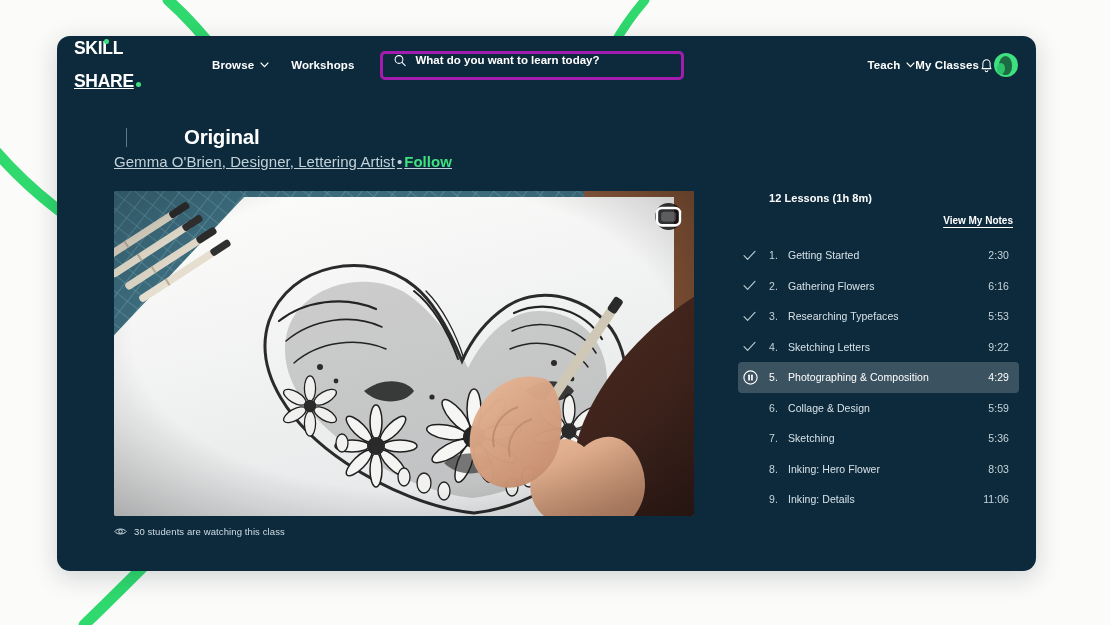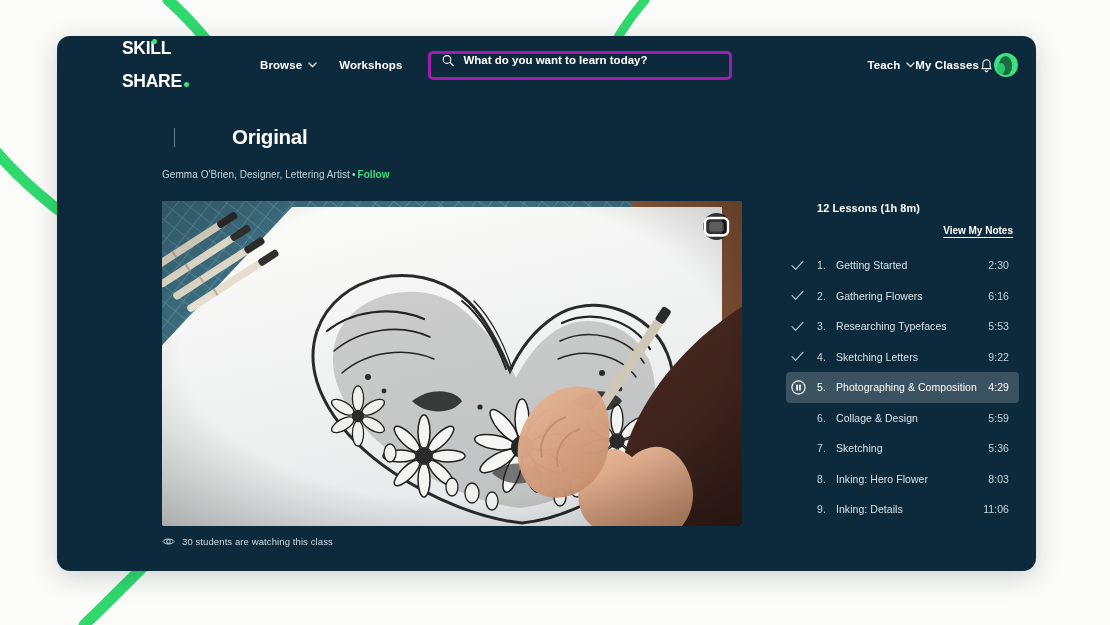--- a/index.html
+++ b/index.html
@@ -24,21 +24,20 @@
 
   
   .app-card {
     position:absolute;
     left:57px; top:36px;
     width:979px; height:535px;
     background:#0d2a3c;
     border-radius:13px;
     overflow:hidden;
     box-shadow:0 6px 26px rgba(10,30,45,.18);
-    padding-left:48px;
   }
 
   
   .header {
     height:58px;
     display:flex;
     align-items:center;
     padding:0 18px 0 17px;
     position:relative;
   }
@@ -50,21 +49,21 @@
     flex:0 0 auto;
   }
   .logo-line {
     display:block;
     font-size:17.5px;
     font-weight:bold;
     letter-spacing:-0.3px;
     color:#ffffff;
     text-transform:uppercase;
   }
-  .logo-line2 { margin-top:15px; }
+  .logo-line2 { margin-top:15px;text-decoration:underline; }
   .logo-dot-i {
     position:absolute;
     width:4.5px; height:4.5px;
     border-radius:50%;
     background:#3ee07f;
     left:30px; top:-1px;
   }
   .logo-dot-end {
     display:inline-block;
     width:5px; height:5px;
@@ -171,24 +170,25 @@
   }
   .title-original {
     font-size:20.5px;
     font-weight:bold;
     color:#ffffff;
     letter-spacing:-0.25px;
     margin-left:45px;
   }
 
   .byline {
-    margin-top:20px;
-    font-size:10px;
+    margin-top:4px;
+    font-size:15px;
     color:#c2d2da;
     letter-spacing:.05px;
+    text-decoration:underline;
   }
   .byline .follow {
     color:#3ee07f;
     font-weight:bold;
     cursor:pointer;
   }
   .byline .bullet { color:#c2d2da; margin:0 2px; }
 
   .media-row {
     margin-top:21px;

